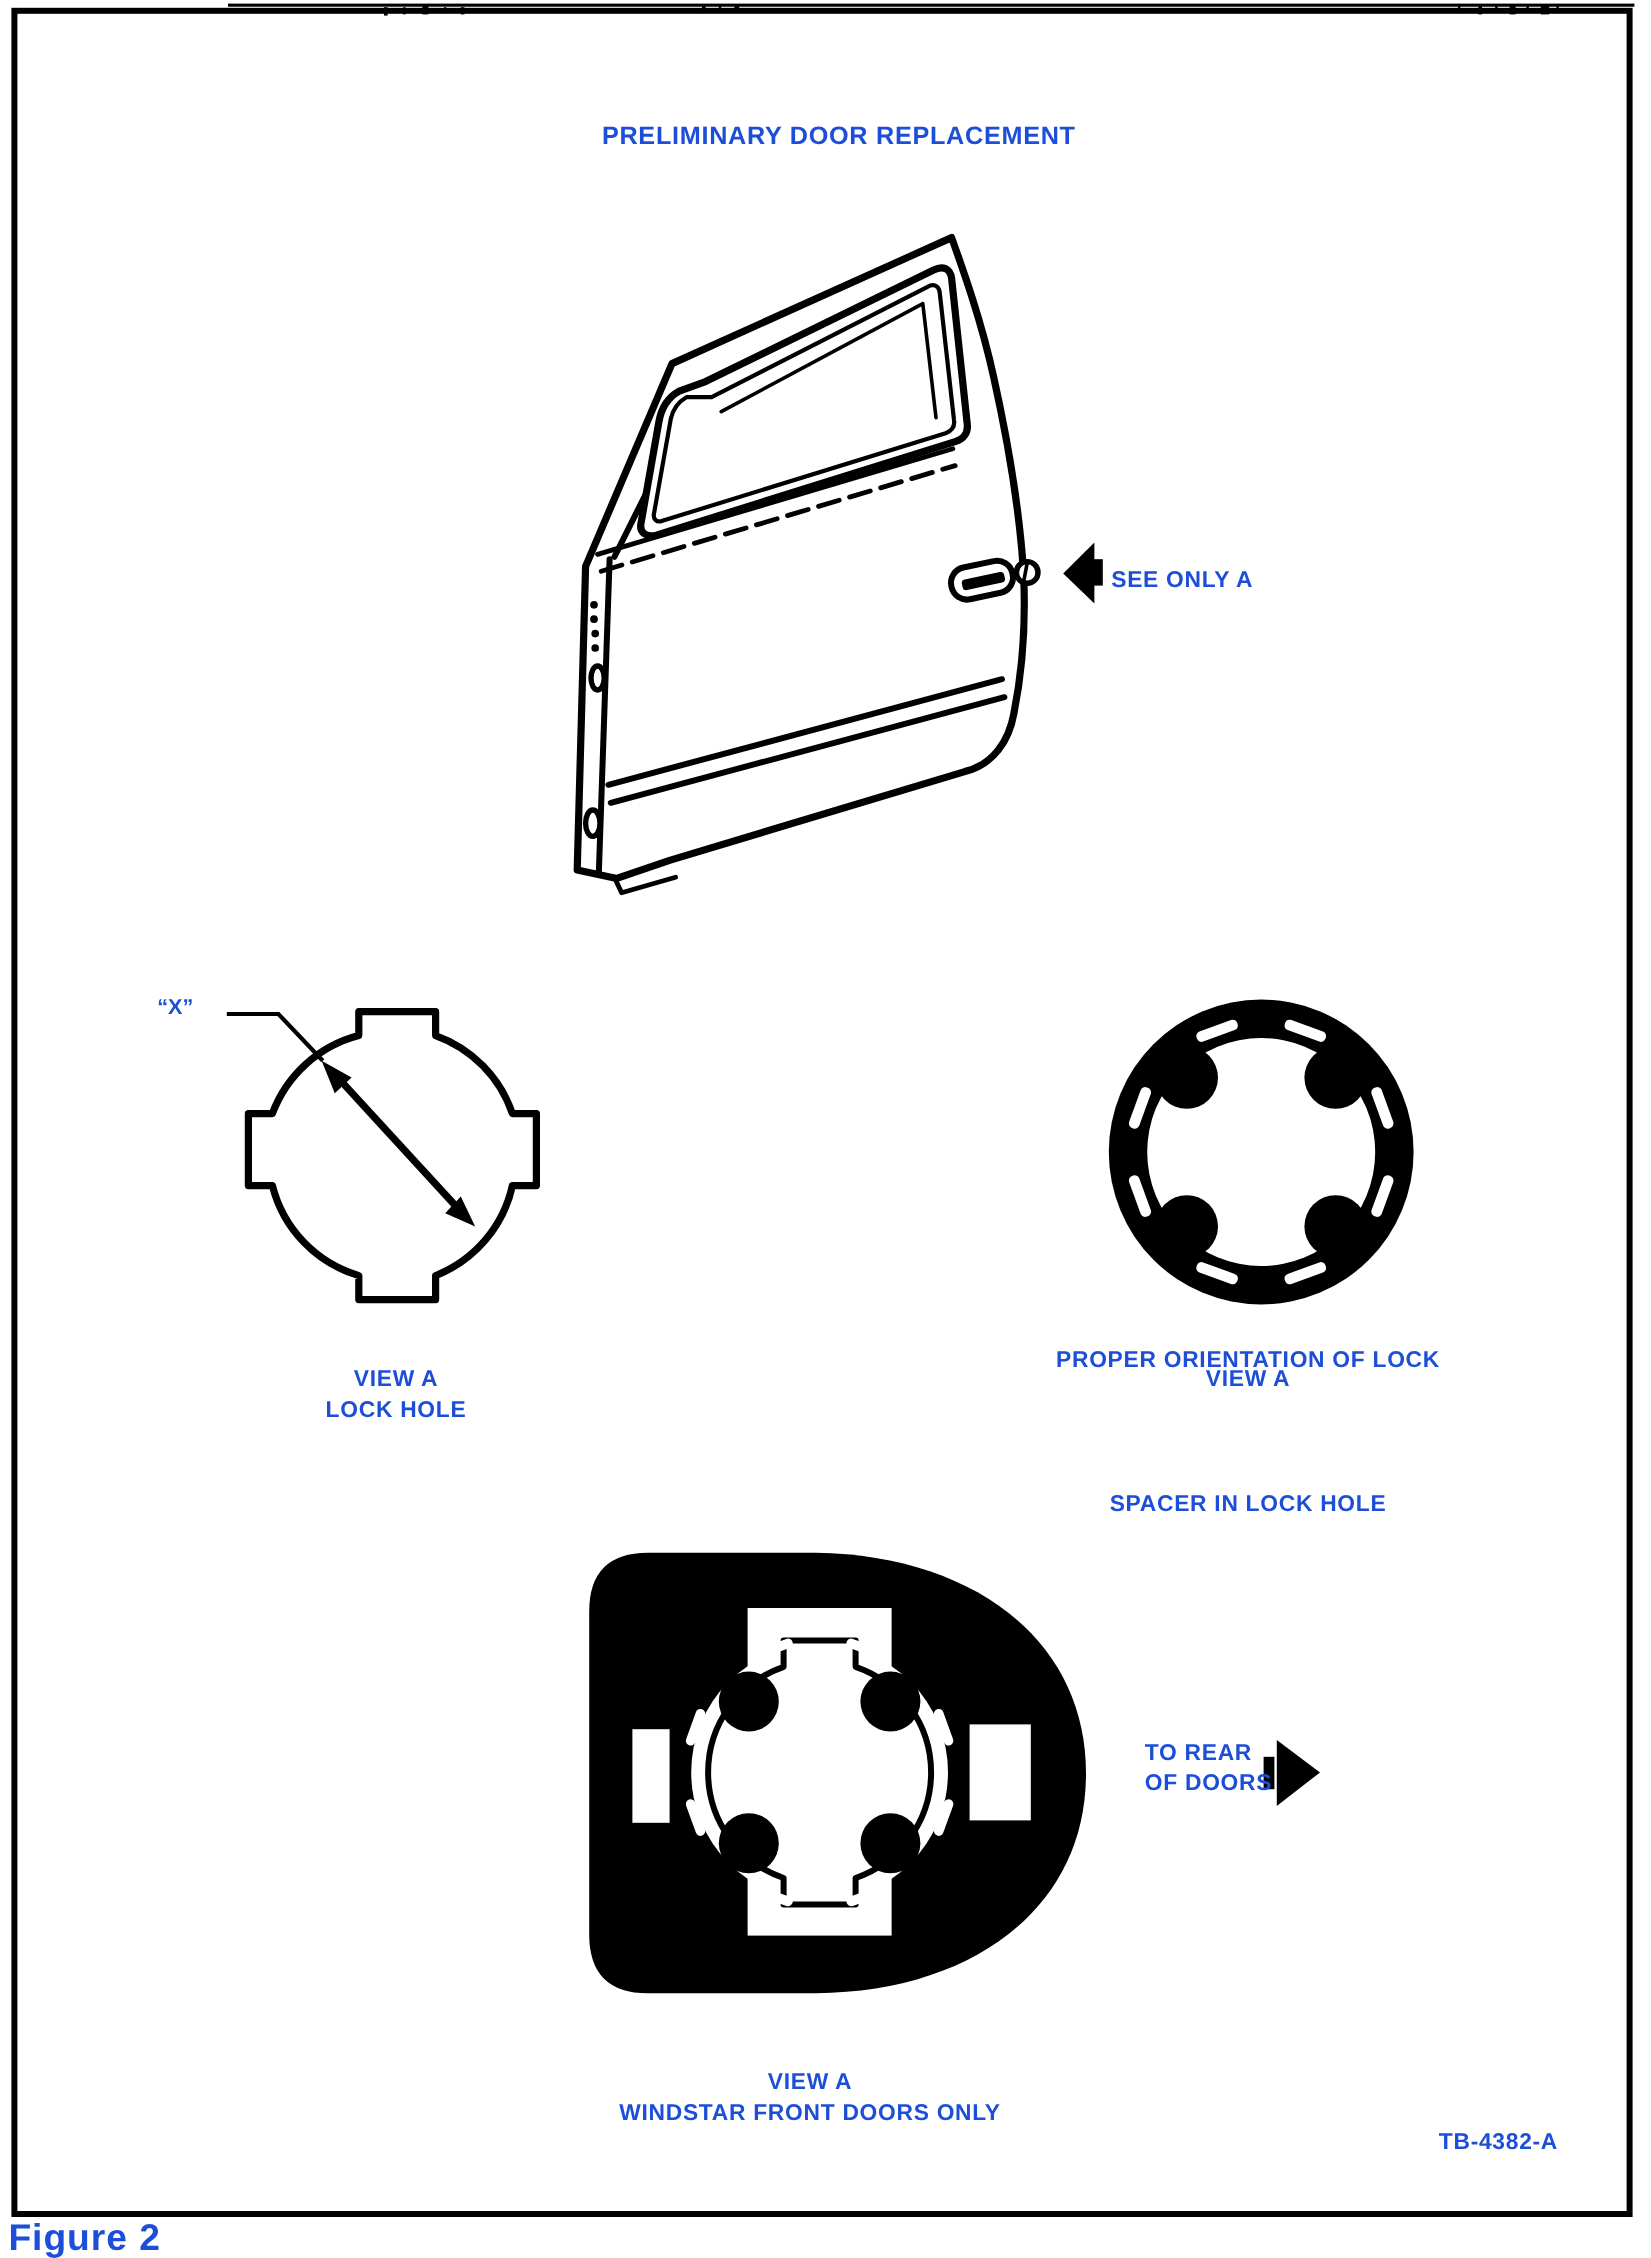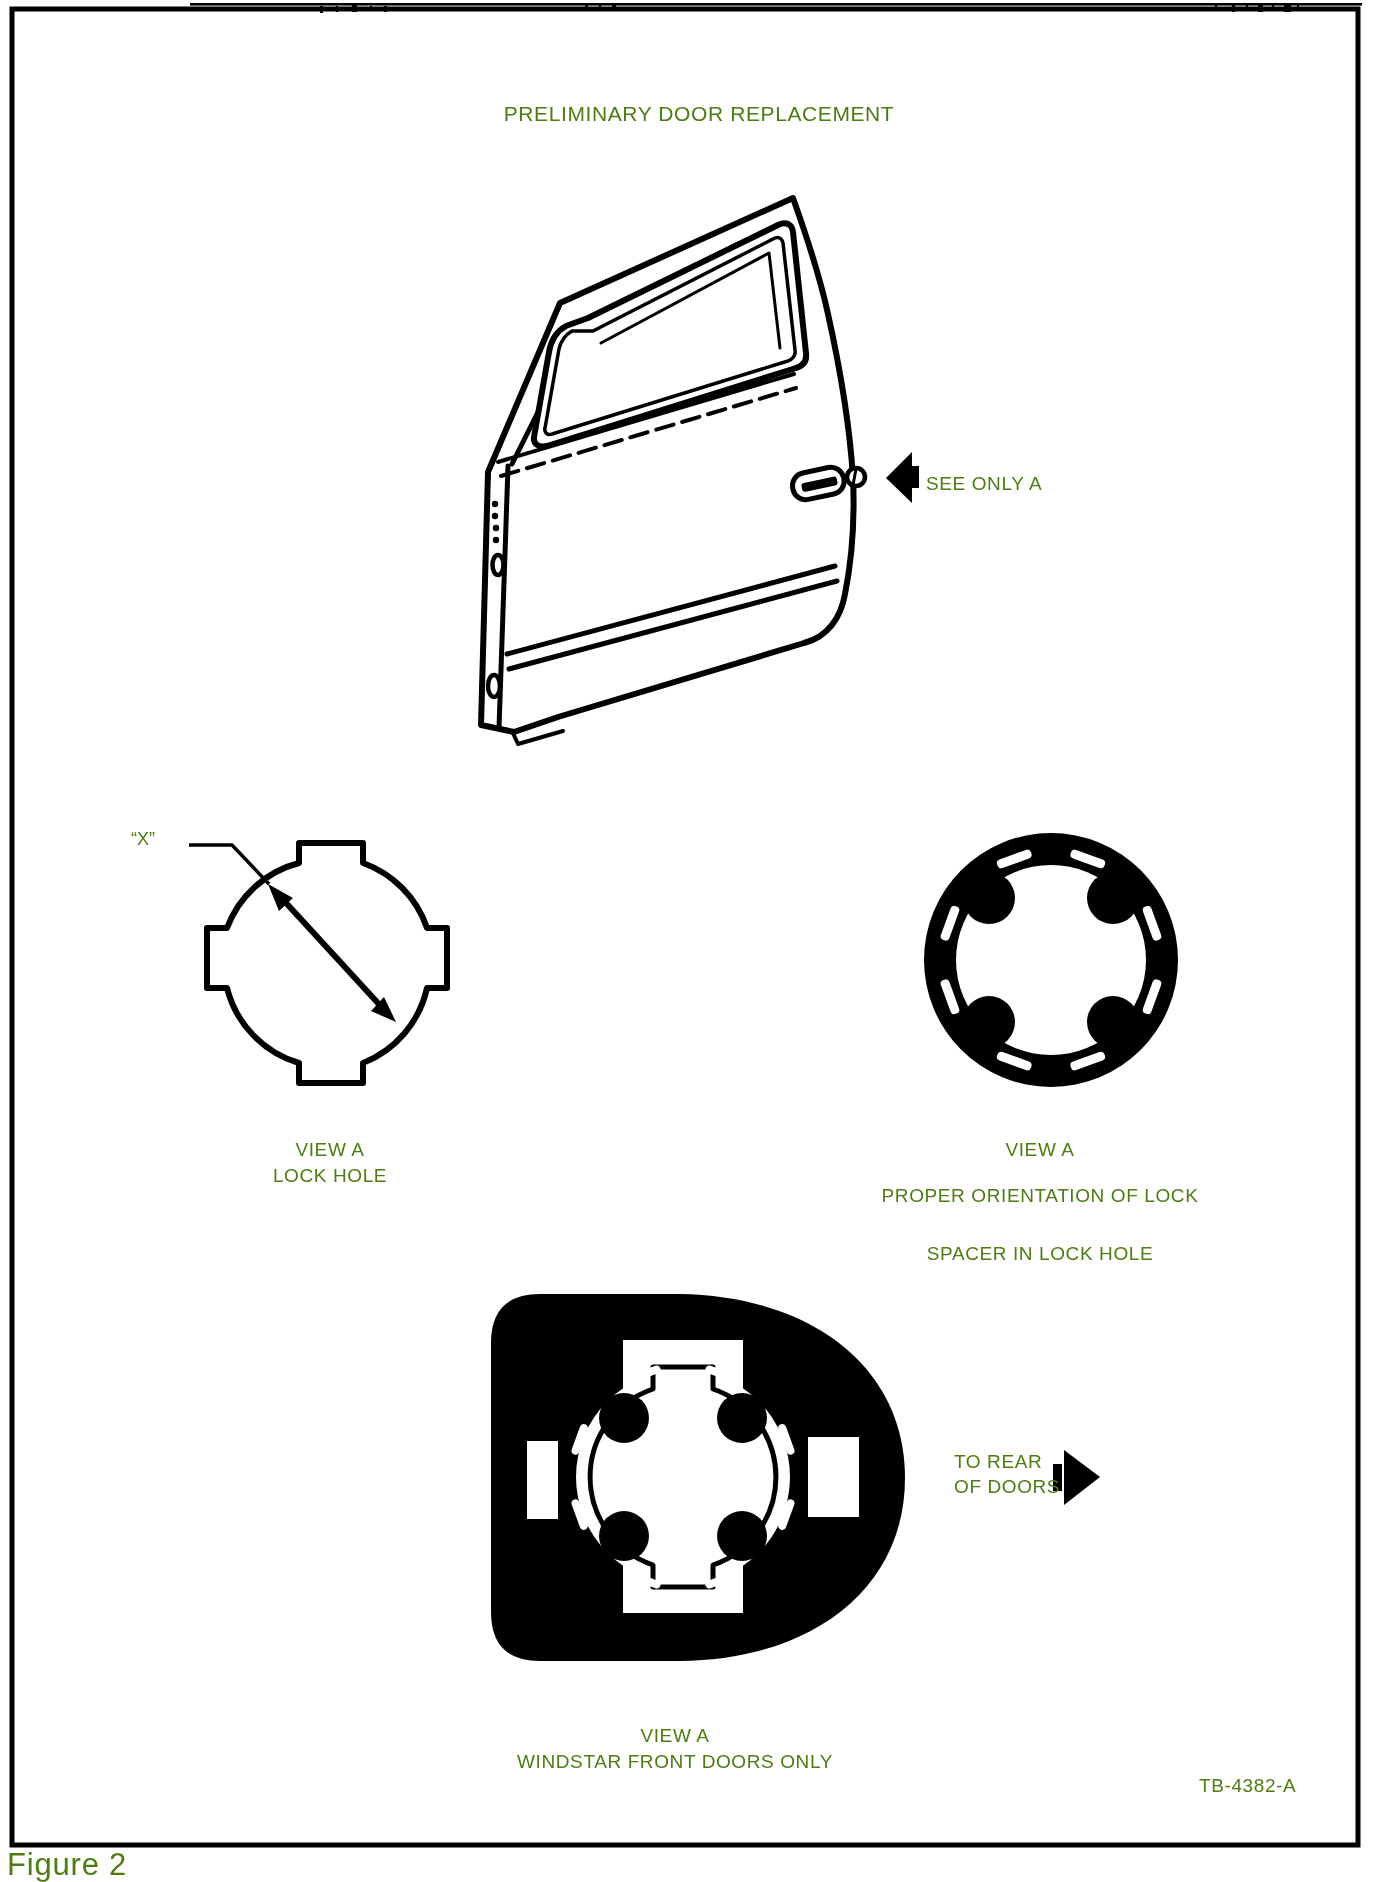--- a/index.html
+++ b/index.html
@@ -6,22 +6,22 @@
   #page{
     position:relative;
     width:1376px;height:1882px;
     background:#ffffff;
     font-family:"Liberation Sans",sans-serif;
     overflow:hidden;
   }
   svg{position:absolute;left:0;top:0;}
   .lbl{
     position:absolute;
-    color:#4d7c0f;
-    font-weight:400;
+    color:#1d4ed8;
+    font-weight:700;
     white-space:nowrap;
     letter-spacing:0.6px;
     line-height:1.0;
     text-align:right;
   }
   .ctr{transform:translateX(-50%);}
   .t21{font-size:21px;}
   .t19{font-size:19px;}
   .t18{font-size:18px;}
   .fig{font-size:31px;letter-spacing:0.8px;}
@@ -249,21 +249,21 @@
   <div class="lbl t21 ctr" style="left:699px; top:103px;">PRELIMINARY DOOR REPLACEMENT</div>
 
   <div class="lbl t19" style="left:926px; top:474px;">SEE ONLY A</div>
 
   <div class="lbl t18" style="left:131px; top:830px; letter-spacing:0;">“X”</div>
 
   <div class="lbl t19 ctr" style="left:330px; top:1140px;">VIEW A</div>
   <div class="lbl t19 ctr" style="left:330px; top:1166px;">LOCK HOLE</div>
 
   <div class="lbl t19 ctr" style="left:1040px; top:1140px;">VIEW A</div>
-  <div class="lbl t19 ctr" style="left:1040px; top:1186px;">PROPER ORIENTATION OF LOCK</div>
+  <div class="lbl t19 ctr" style="left:1040px; top:1124px;">PROPER ORIENTATION OF LOCK</div>
   <div class="lbl t19 ctr" style="left:1040px; top:1196px;margin-top:48px;">SPACER IN LOCK HOLE</div>
 
   <div class="lbl t19" style="left:954px; top:1452px;">TO REAR</div>
   <div class="lbl t19" style="left:954px; top:1477px;">OF DOORS</div>
 
   <div class="lbl t19 ctr" style="left:675px; top:1726px;">VIEW A</div>
   <div class="lbl t19 ctr" style="left:675px; top:1752px;">WINDSTAR FRONT DOORS ONLY</div>
 
   <div class="lbl t19" style="left:1199px; top:1776px;">TB-4382-A</div>
 

